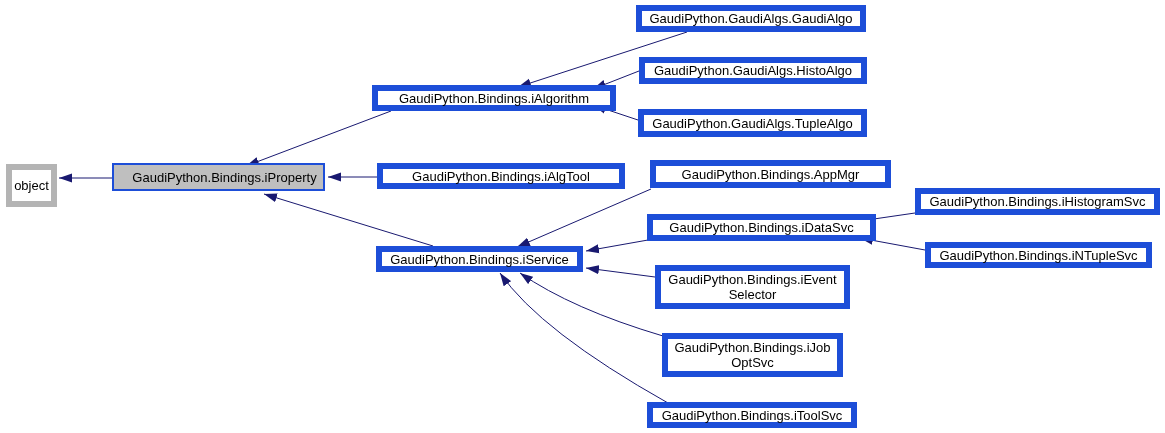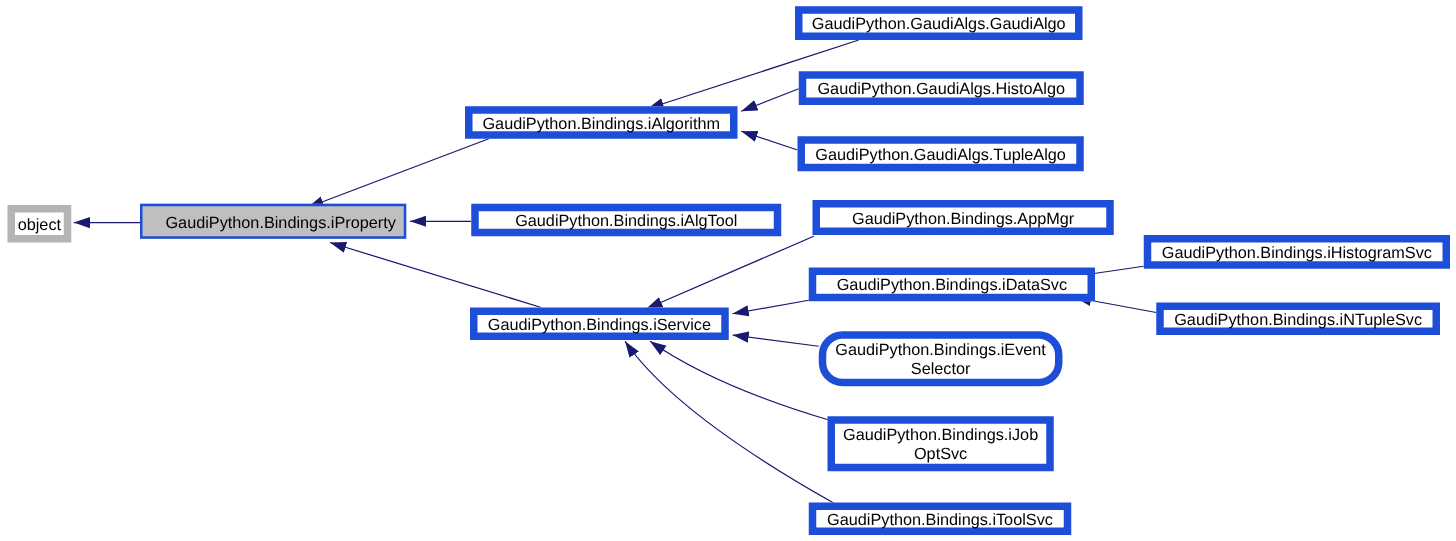--- a/index.html
+++ b/index.html
@@ -63,31 +63,31 @@
         <path d="M 651 189 L 517 247" fill="none" stroke="#191970" stroke-width="1" marker-end="url(#arrowhead)"></path>
         <path d="M 648 240 L 586 251" fill="none" stroke="#191970" stroke-width="1" marker-end="url(#arrowhead)"></path>
         <path d="M 655 277 L 586 268" fill="none" stroke="#191970" stroke-width="1" marker-end="url(#arrowhead)"></path>
         <path d="M 663 336 Q 572 309 520 273" fill="none" stroke="#191970" stroke-width="1" marker-end="url(#arrowhead)"></path>
         <path d="M 668 403 Q 540 331 500 273" fill="none" stroke="#191970" stroke-width="1" marker-end="url(#arrowhead)"></path>
         <path d="M 915 213 L 860 221" fill="none" stroke="#191970" stroke-width="1" marker-end="url(#arrowhead)"></path>
         <path d="M 925 250 L 860 238" fill="none" stroke="#191970" stroke-width="1" marker-end="url(#arrowhead)"></path>
       </g>
   </svg>
   <div id="nodes">
-      <div class="node external" style="left: 6px; top: 164px; width: 51px; height: 30px; color: rgb(0, 0, 0);">object</div>
+      <div class="node external" style="left: 6px; top: 164px; width: 51px; height: 43px; color: rgb(0, 0, 0);">object</div>
       <div class="node current" style="left: 112px; top: 163px; width: 213px; height: 28px; color: rgb(0, 0, 0); padding-left: 12px;">GaudiPython.Bindings.iProperty</div>
-      <div class="node normal" style="left: 372px; top: 85px; width: 218px; height: 26px; color: rgb(0, 0, 0);">GaudiPython.Bindings.iAlgorithm</div>
+      <div class="node normal" style="left: 372px; top: 85px; width: 244px; height: 26px; color: rgb(0, 0, 0);">GaudiPython.Bindings.iAlgorithm</div>
       <div class="node normal" style="left: 377px; top: 163px; width: 248px; height: 26px; color: rgb(0, 0, 0);">GaudiPython.Bindings.iAlgTool</div>
       <div class="node normal" style="left: 376px; top: 246px; width: 207px; height: 26px; color: rgb(0, 0, 0);">GaudiPython.Bindings.iService</div>
       <div class="node normal" style="left: 636px; top: 5px; width: 230px; height: 27px; color: rgb(0, 0, 0);">GaudiPython.GaudiAlgs.GaudiAlgo</div>
       <div class="node normal" style="left: 639px; top: 57px; width: 228px; height: 27px; color: rgb(0, 0, 0);">GaudiPython.GaudiAlgs.HistoAlgo</div>
       <div class="node normal" style="left: 638px; top: 109px; width: 229px; height: 28px; color: rgb(0, 0, 0);">GaudiPython.GaudiAlgs.TupleAlgo</div>
       <div class="node normal" style="left: 650px; top: 160px; width: 241px; height: 28px; color: rgb(0, 0, 0);">GaudiPython.Bindings.AppMgr</div>
       <div class="node normal" style="left: 647px; top: 214px; width: 229px; height: 27px; color: rgb(0, 0, 0);">GaudiPython.Bindings.iDataSvc</div>
-      <div class="node normal" style="left: 655px; top: 265px; width: 195px; height: 44px; color: rgb(0, 0, 0); border-radius: 19px;">GaudiPython.Bindings.iEvent
+      <div class="node normal" style="left: 655px; top: 265px; width: 195px; height: 44px; color: rgb(0, 0, 0);">GaudiPython.Bindings.iEvent
 Selector</div>
       <div class="node normal" style="left: 662px; top: 333px; width: 181px; height: 44px; color: rgb(0, 0, 0);">GaudiPython.Bindings.iJob
 OptSvc</div>
       <div class="node normal" style="left: 647px; top: 402px; width: 210px; height: 26px; color: rgb(0, 0, 0);">GaudiPython.Bindings.iToolSvc</div>
       <div class="node normal" style="left: 915px; top: 188px; width: 245px; height: 27px; color: rgb(0, 0, 0);">GaudiPython.Bindings.iHistogramSvc</div>
       <div class="node normal" style="left: 925px; top: 242px; width: 227px; height: 26px; color: rgb(0, 0, 0);">GaudiPython.Bindings.iNTupleSvc</div>
     </div>
 </div>
 
 </body></html>

